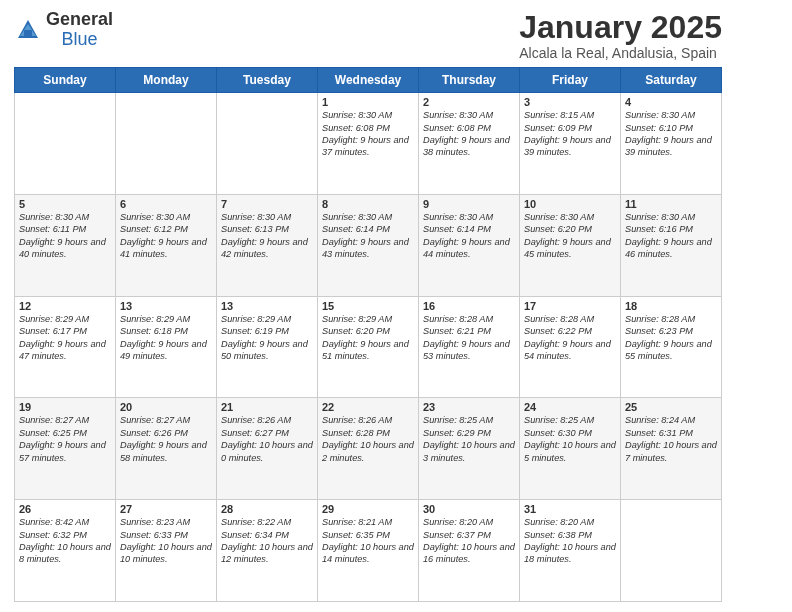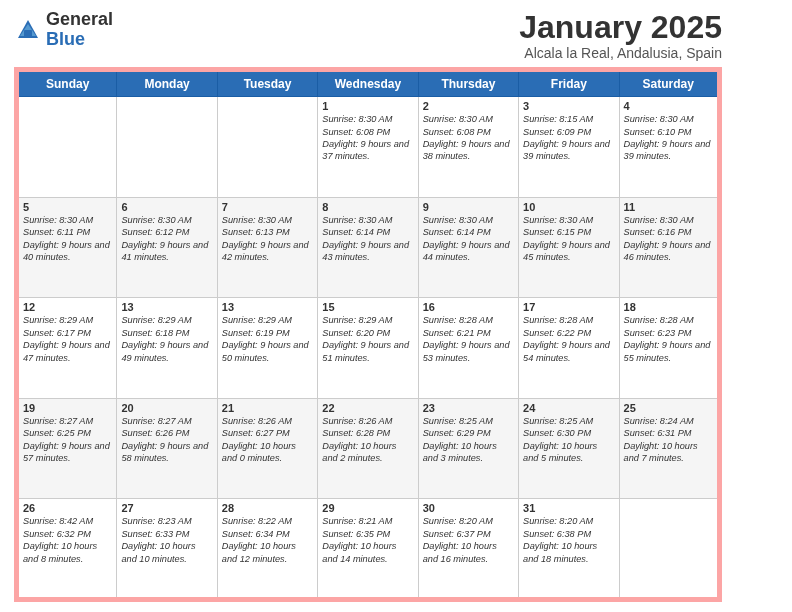--- a/index.html
+++ b/index.html
@@ -33,43 +33,43 @@
       flex-direction: column;
       line-height: 1.1;
     }
     .logo-general {
       font-size: 18px;
       font-weight: bold;
       color: #333;
     }
     .logo-blue {
       font-size: 18px;
-      font-weight: bold;
+      font-weight: normal;
       color: #2a6db5;
+      text-align: center;
     }
     .logo-icon {
       width: 28px;
       height: 28px;
     }
     .title-block {
-      text-align: right;
     }
     .month-title {
       font-size: 32px;
       font-weight: bold;
       color: #333;
       line-height: 1.1;
     }
     .location {
       font-size: 14px;
       color: #555;
     }
     .calendar {
       flex: 1;
-      border: 5px solid #fca5a5;
+      border: 1px solid #fca5a5;
       border-collapse: collapse;
       width: 100%;
       table-layout: fixed;
     }
     .calendar th {
       background: #2a6db5;
       color: #fff;
       text-align: center;
       font-size: 12px;
       font-weight: bold;
@@ -210,21 +210,21 @@
           <td>
             <span class="day-num">9</span>
             <div class="cell-text">Sunrise: 8:30 AM
 Sunset: 6:14 PM
 Daylight: 9 hours
 and 44 minutes.</div>
           </td>
           <td>
             <span class="day-num">10</span>
             <div class="cell-text">Sunrise: 8:30 AM
-Sunset: 6:15 PM
+Sunset: 6:20 PM
 Daylight: 9 hours
 and 45 minutes.</div>
           </td>
           <td>
             <span class="day-num">11</span>
             <div class="cell-text">Sunrise: 8:30 AM
 Sunset: 6:16 PM
 Daylight: 9 hours
 and 46 minutes.</div>
           </td>

